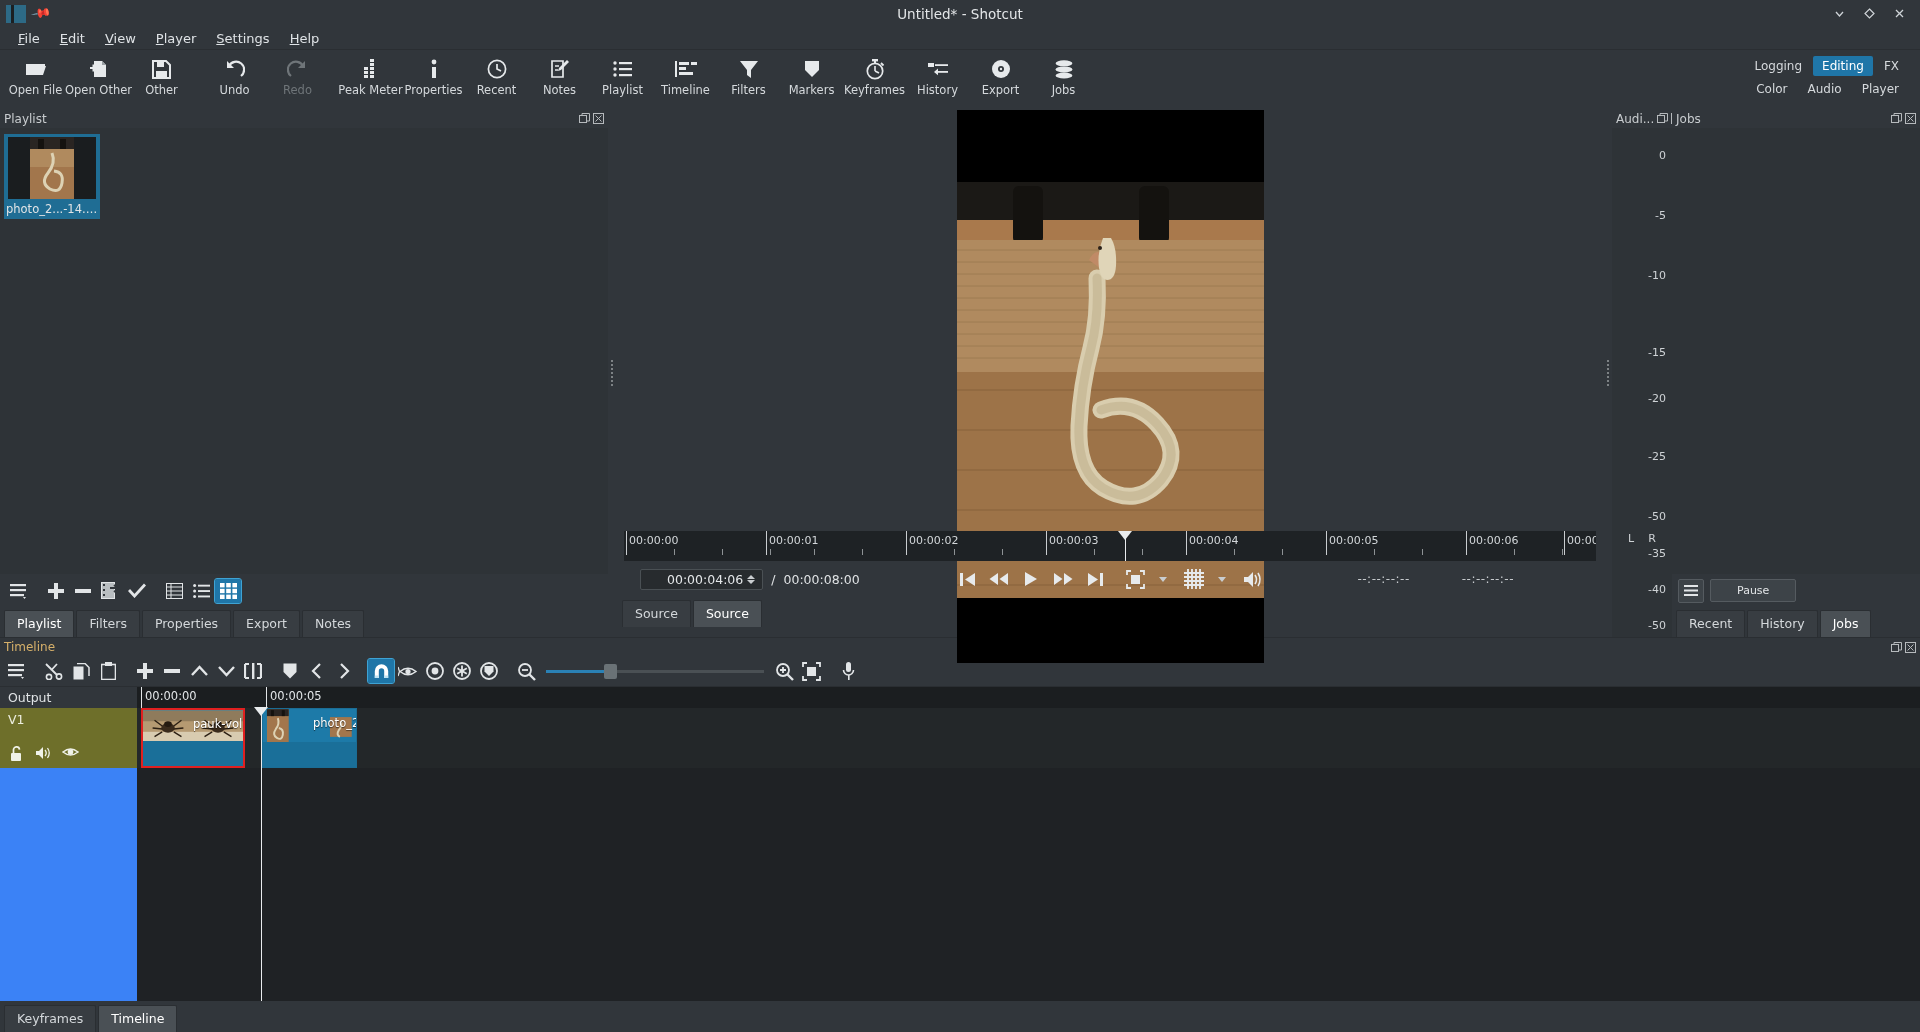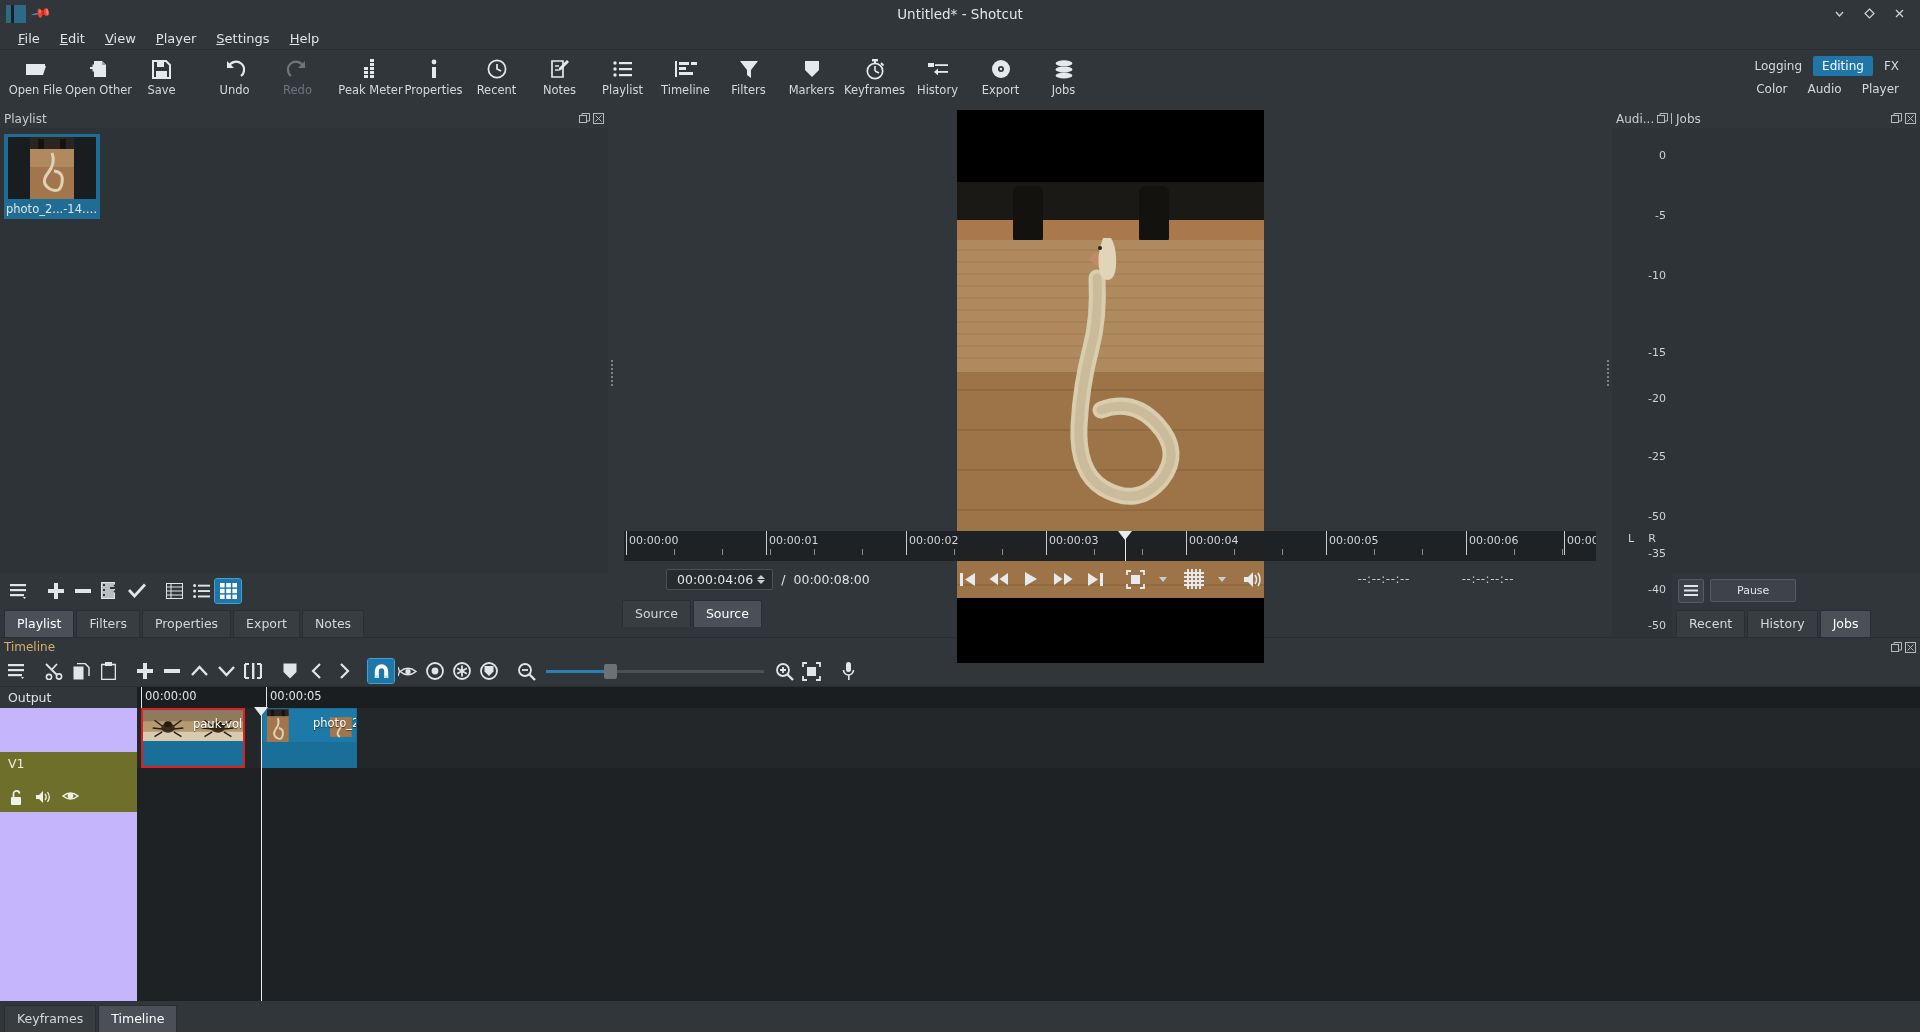--- a/index.html
+++ b/index.html
@@ -75,21 +75,21 @@
   .scrub{ height:30px; background:#1e2225; margin:0 8px; position:relative; overflow:hidden;}
   .scrub-ruler{ position:absolute; left:0; right:0; bottom:0; height:30px;}
   .tick{ position:absolute; bottom:6px; width:1px; background:#8d9295;}
   .tick.maj{ height:24px; background:#c9cdd0;}
   .tick.min{ height:6px;}
   .tlabel{ position:absolute; top:3px; font-size:11px; color:#d3d7da; padding-left:3px;}
   .playhead{ position:absolute; top:0; width:0;height:0; border-left:7px solid transparent;border-right:7px solid transparent;border-top:9px solid #e9ecee; margin-left:-7px;}
   .playhead-line{position:absolute;top:0;bottom:0;width:1px;background:#e9ecee;}
   .transport{ height:36px; display:flex; align-items:center; padding:0 10px; gap:0; position:relative;}
   .timefield{ display:flex; align-items:center; gap:0; margin-left:14px;}
-  .tc-box{ background:#272b2e; border:1px solid #4a5054; height:21px; display:flex; align-items:center; padding:0 4px 0 10px; font-size:12.5px; color:#e4e7e9; border-radius:2px;margin-left:26px;}
+  .tc-box{ background:#272b2e; border:1px solid #4a5054; height:21px; display:flex; align-items:center; padding:0 4px 0 26px; font-size:12.5px; color:#e4e7e9; border-radius:2px;}
   .spin{ display:flex; flex-direction:column; width:11px; margin-left:4px; gap:1px;}
   .spin i{ display:block; width:0;height:0; border-left:4px solid transparent;border-right:4px solid transparent;}
   .spin i.up{ border-bottom:4px solid #c9cdd0;}
   .spin i.dn{ border-top:4px solid #c9cdd0;}
   .dur{ font-size:12.5px; color:#dfe2e4; margin-left:8px;}
   .tr-ctrls{ position:absolute; left:50%; transform:translateX(-50%); display:flex; align-items:center; gap:10px;}
   .tbtn2{ width:22px;height:22px;display:flex;align-items:center;justify-content:center;color:#e7eaec;}
   .caret{ width:0;height:0;border-left:4px solid transparent;border-right:4px solid transparent;border-top:5px solid #c9cdd0; margin-left:3px;}
   .inout{ position-absolute; margin-left:auto; display:flex; gap:52px; font-size:12px; color:#c6cacd; letter-spacing:0.5px; padding-right:80px;}
   .playertabs{ height:30px; background:#31363b; display:flex; align-items:flex-end; padding-left:6px; gap:2px;}
@@ -111,21 +111,21 @@
 
   
   .timeline-panel{ height:395px; flex:0 0 395px; background:#31363b; display:flex; flex-direction:column;}
   .tl-title{ height:19px; display:flex; align-items:center; padding:0 4px; font-size:12px; color:#d6b06a; background:#31363b; border-top:1px solid #2a2e32;}
   .tl-toolbar{ height:31px; display:flex; align-items:center; padding-left:4px; gap:1px; border-bottom:1px solid #2a2e32;}
   .zslider{ width:218px; height:14px; position:relative; margin-left:6px; display:flex;align-items:center;}
   .ztrack{ position:absolute;left:0;right:0;height:3px;background:#4a5054;}
   .zfill{ position:absolute;left:0;width:62px;height:3px;background:#2a81b5;}
   .zhandle{ position:absolute; left:58px; width:13px;height:15px;background:#6a7276;border-radius:2px;}
   .tl-main{ flex:1; display:flex; min-height:0; background:#2a2e31;}
-  .tl-heads{ width:137px; flex:0 0 137px; background:#c4b5fd; display:flex; flex-direction:column;gap:44px;}
+  .tl-heads{ width:137px; flex:0 0 137px; background:#3b82f6; display:flex; flex-direction:column;}
   .out-head{ height:21px; display:flex;align-items:center;padding-left:8px; font-size:12.5px; color:#dfe2e4; background:#31363b;}
   .trk-head{ height:60px; background:#6e6f2a; display:flex; flex-direction:column; justify-content:space-between; padding:4px 0 6px 8px;}
   .trk-name{ font-size:12.5px; color:#eceedf;}
   .trk-icons{ display:flex; gap:11px; padding-left:2px; color:#f0f2e8;}
   .tl-tracks{ flex:1; position:relative; background:#1f2225; overflow:hidden;}
   .tl-ruler{ height:21px; background:#1b1e20; position:relative; overflow:hidden;}
   .tl-ruler .rl{ position:absolute; top:2px; font-size:11.5px; color:#e2e5e7; padding-left:4px;}
   .tl-ruler .rt{ position:absolute; top:0; width:1px; height:21px; background:#e2e5e7;}
   .trackrow{ height:60px; position:relative; background:#232729;}
   .clip{ position:absolute; top:0; height:60px; background:#1d7aa8; border:1px solid #1b6d95; overflow:hidden;}
@@ -203,21 +203,21 @@
     </div>
 
     <div class="tool">
       <span class="ic">
         <svg width="19" height="19" viewBox="0 0 19 19">
             <path d="M1 1 H14 L18 5 V18 H1 Z" fill="none" stroke="#e6e9eb" stroke-width="2"></path>
             <rect x="5" y="1" width="7" height="6" fill="#e6e9eb"></rect>
             <rect x="4" y="11" width="11" height="7" fill="#e6e9eb"></rect>
           </svg>
       </span>
-      <span class="lb">Save</span>
+      <span class="lb">Other</span>
     </div>
 
     <div class="tool-sep"></div>
 
     <div class="tool">
       <span class="ic">
         <svg width="21" height="19" viewBox="0 0 21 19">
             <path d="M17 16 A8 8 0 1 0 5 6" stroke="#e6e9eb" stroke-width="2.2" fill="none"></path>
             <path d="M3 1 L3 8 L10 8 Z" fill="#e6e9eb"></path>
           </svg>

